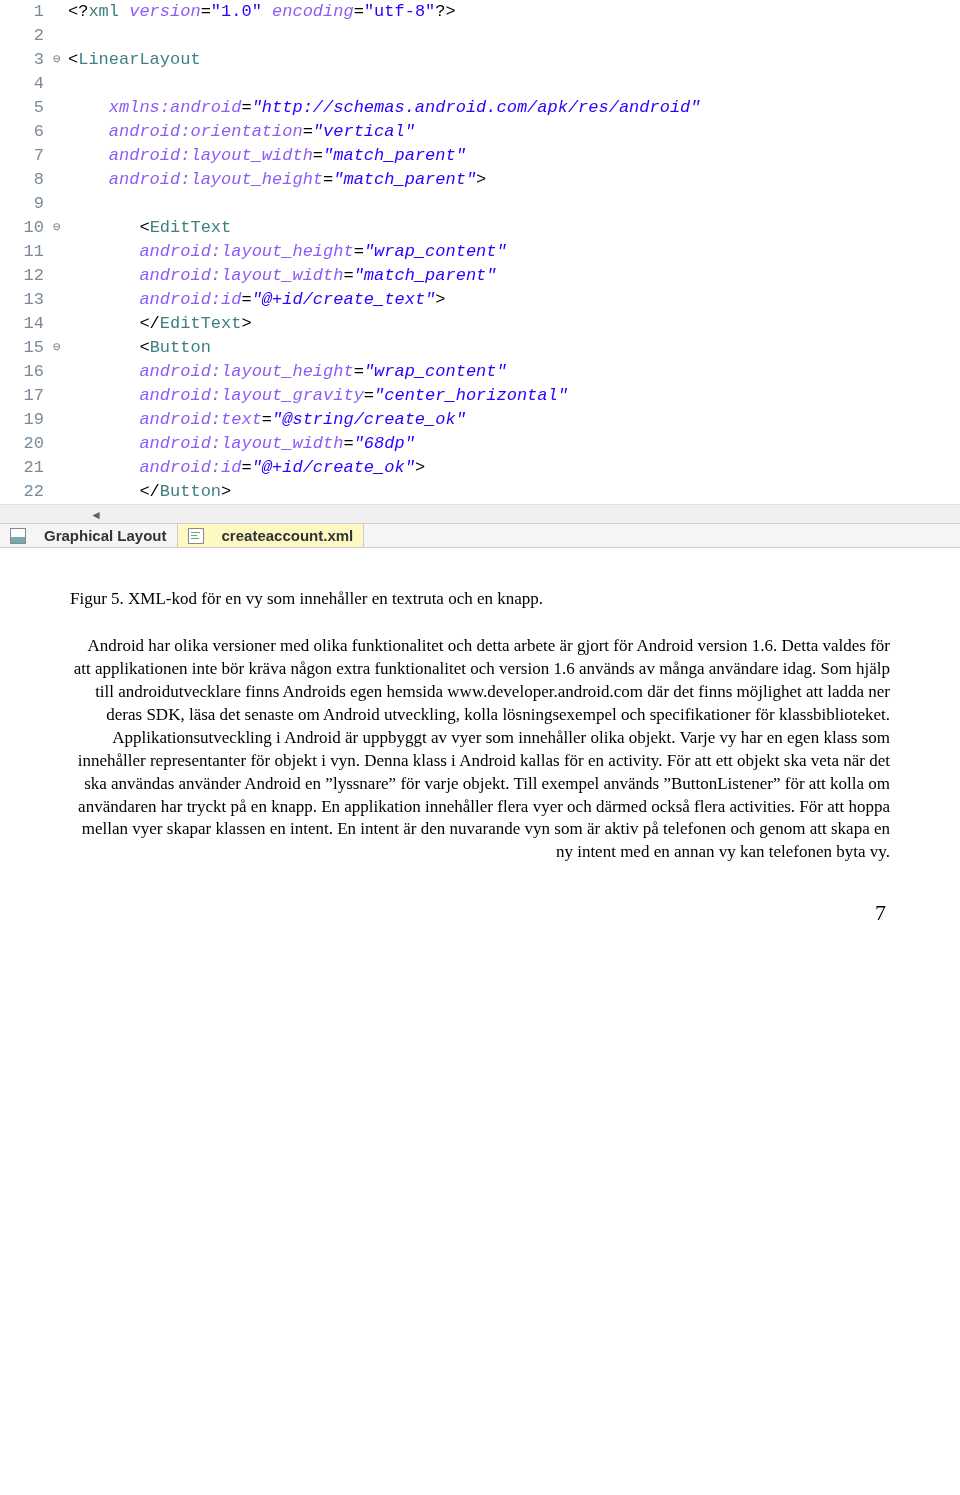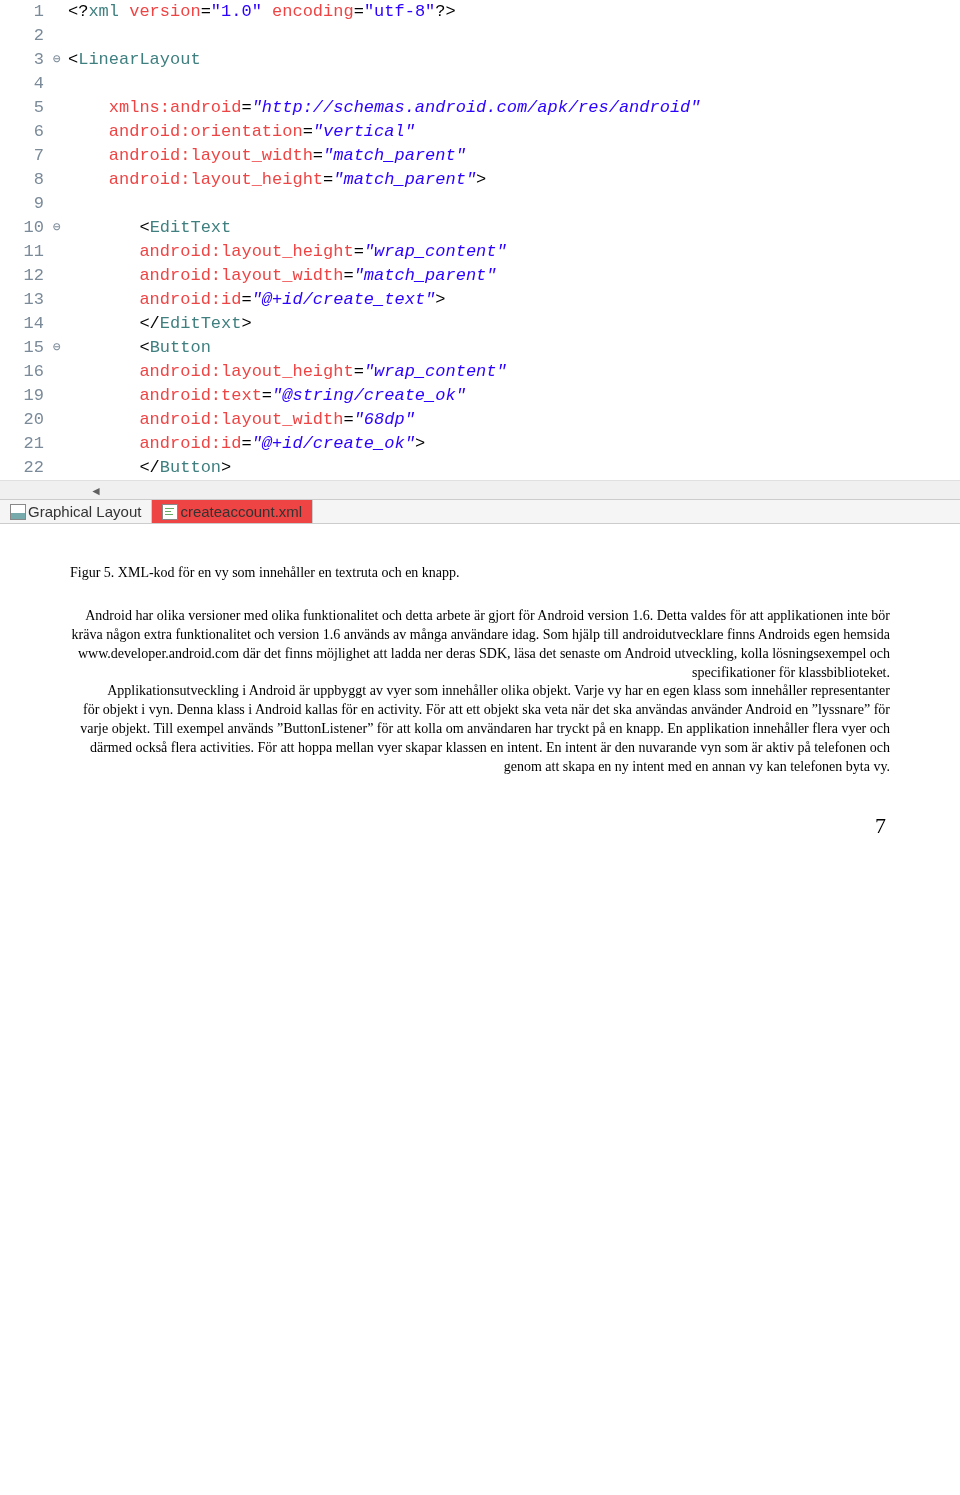--- a/index.html
+++ b/index.html
@@ -33,21 +33,21 @@
     color: #7a8a99;
     font-size: 13px;
     text-align: center;
     user-select: none;
   }
   .code {
     white-space: pre;
     padding-left: 2px;
   }
   .tk-tag { color: #3f7f7f; }
-  .tk-attr { color: #ef4444; }
+  .tk-attr { color: #8b5cf6; font-style: italic; }
   .tk-punct { color: #000; }
   .tk-str { color: #2a00ff; font-style: italic; }
   .tk-xmlstr { color: #2a00ff; }
   .hscroll-area {
     height: 18px;
     background: #f0f0f0;
     border-top: 1px solid #e0e0e0;
     position: relative;
   }
   .hscroll-arrow {
@@ -63,25 +63,26 @@
     border-top: 1px solid #ccc;
     border-bottom: 1px solid #ccc;
     font-family: "Segoe UI", Arial, sans-serif;
     font-size: 15px;
   }
   .tab {
     display: flex;
     align-items: center;
     padding: 3px 10px;
     border-right: 1px solid #ccc;
-    gap: 2px;
+    gap: 18px;
     color: #333;
+    font-weight: bold;
   }
   .tab.active {
-    background: #ef4444;
+    background: #fef9c3;
   }
   .tab-icon {
     width: 16px;
     height: 16px;
     display: inline-block;
   }
   .tab-icon.gl {
     background: linear-gradient(to bottom, #fff 0%, #fff 60%, #7aa 60%, #7aa 100%);
     border: 1px solid #888;
     box-sizing: border-box;
@@ -97,21 +98,21 @@
     position: absolute;
     left: 2px; top: 3px;
     width: 9px; height: 7px;
     background:
       linear-gradient(#6a6 0 0) 0 0/9px 1px no-repeat,
       linear-gradient(#6a6 0 0) 0 3px/6px 1px no-repeat,
       linear-gradient(#6a6 0 0) 0 6px/8px 1px no-repeat;
   }
   .doc {
     padding: 40px 70px 30px 70px;
-    font-size: 14px;
+    font-size: 17px;
     line-height: 1.35;
     color: #000;
   }
   .doc .caption {
     margin-bottom: 24px;
   }
   .doc .para {
     text-align: right;
     margin-bottom: 0;
     font-family: Liberation Serif, serif;
@@ -200,20 +201,25 @@
     </div>
     <div class="code-line">
       <div class="gutter">15</div>
       <div class="fold">⊖</div>
       <div class="code">       <span class="tk-punct">&lt;</span><span class="tk-tag">Button</span></div>
     </div>
     <div class="code-line">
       <div class="gutter">16</div>
       <div class="fold"></div>
       <div class="code">       <span class="tk-attr">android:layout_height</span><span class="tk-punct">=</span><span class="tk-str">"wrap_content"</span></div>
+    </div>
+    <div class="code-line">
+      <div class="gutter">17</div>
+      <div class="fold"></div>
+      <div class="code">       <span class="tk-attr">android:layout_gravity</span><span class="tk-punct">=</span><span class="tk-str">"center_horizontal"</span></div>
     </div>
     <div class="code-line">
       <div class="gutter">19</div>
       <div class="fold"></div>
       <div class="code">       <span class="tk-attr">android:text</span><span class="tk-punct">=</span><span class="tk-str">"@string/create_ok"</span></div>
     </div>
     <div class="code-line">
       <div class="gutter">20</div>
       <div class="fold"></div>
       <div class="code">       <span class="tk-attr">android:layout_width</span><span class="tk-punct">=</span><span class="tk-str">"68dp"</span></div>

